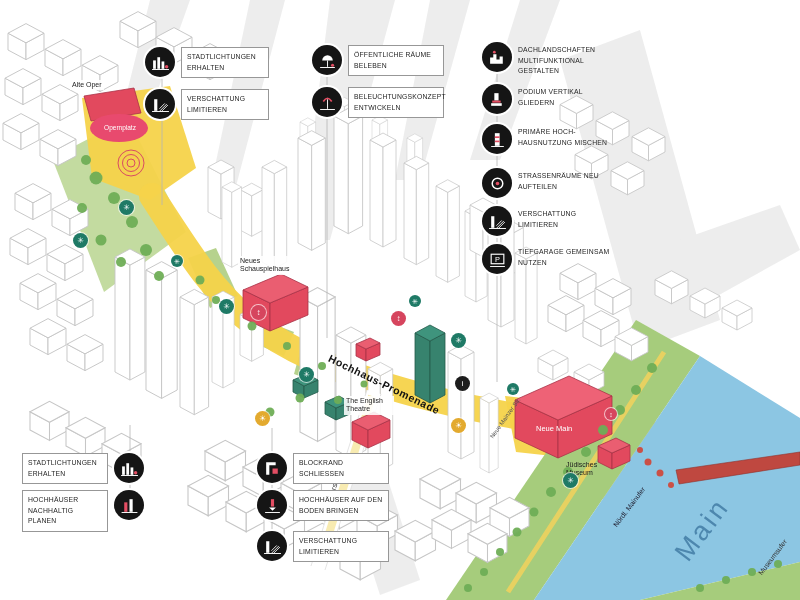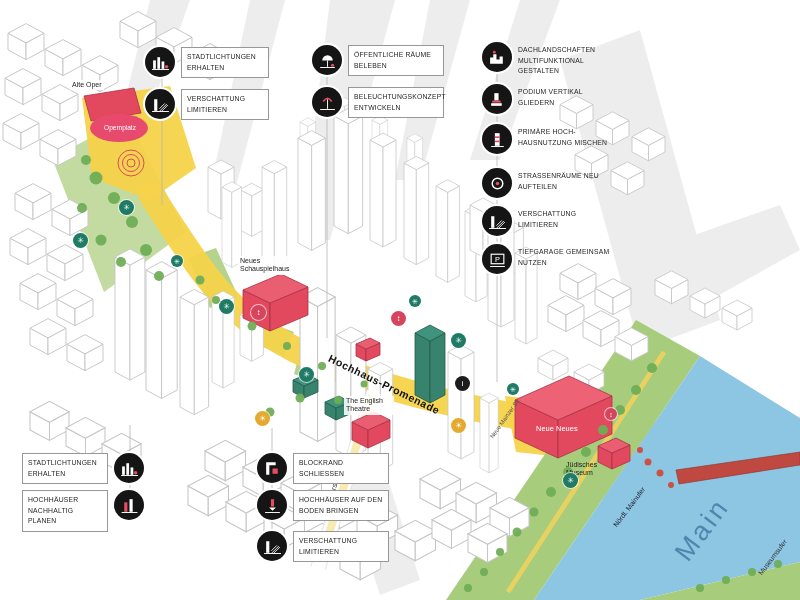--- a/index.html
+++ b/index.html
@@ -282,21 +282,21 @@
     </g>
   </svg>
 
   <div class="map-label chip" style="left:70px;top:80px">Alte Oper</div>
   <div class="map-label" style="left:94px;top:124px;width:52px;text-align:center;color:#fff;font-size:6.5px">Opernplatz</div>
   <div class="map-label chip" style="left:238px;top:256px;width:64px">Neues Schauspielhaus</div>
   <div class="map-label chip" style="left:344px;top:396px;width:50px">The English Theatre</div>
   <div class="map-label" style="left:332px;top:352px;transform:rotate(26deg);transform-origin:0 0;font-size:10.5px;font-weight:700;letter-spacing:.6px;color:#111;white-space:nowrap">Hochhaus-Promenade</div>
   <div class="map-label" style="left:322px;top:508px;transform:rotate(-71deg);transform-origin:0 0;font-size:7.5px;color:#333;letter-spacing:.4px;white-space:nowrap">Kaiserstraße</div>
   <div class="map-label" style="left:489px;top:436px;transform:rotate(-55deg);transform-origin:0 0;font-size:6px;color:#555;white-space:nowrap">Neue Mainzer Str.</div>
-  <div class="map-label" style="left:536px;top:424px;color:#fff;font-size:7.5px;white-space:nowrap">Neue Neues</div>
+  <div class="map-label" style="left:536px;top:424px;color:#fff;font-size:7.5px;white-space:nowrap">Neue Main</div>
   <div class="map-label" style="left:566px;top:461px;width:46px">Jüdisches Museum</div>
   <div class="map-label" style="left:612px;top:524px;transform:rotate(-53deg);transform-origin:0 0;font-size:7px;color:#223;white-space:nowrap">Nördl. Mainufer</div>
   <div class="map-label" style="left:668px;top:548px;transform:rotate(-53deg);transform-origin:0 0;font-size:27px;color:#4d87ae;letter-spacing:3px;white-space:nowrap">Main</div>
   <div class="map-label" style="left:757px;top:572px;transform:rotate(-53deg);transform-origin:0 0;font-size:7px;color:#333;white-space:nowrap">Museumsufer</div>
 
   <span class="badge teal" style="left:119px;top:200px">✳</span>
   <span class="badge teal" style="left:73px;top:233px">✳</span>
   <span class="badge teal sm" style="left:171px;top:255px">✳</span>
   <span class="badge teal" style="left:219px;top:299px">✳</span>
   <span class="badge teal" style="left:299px;top:367px">✳</span>

